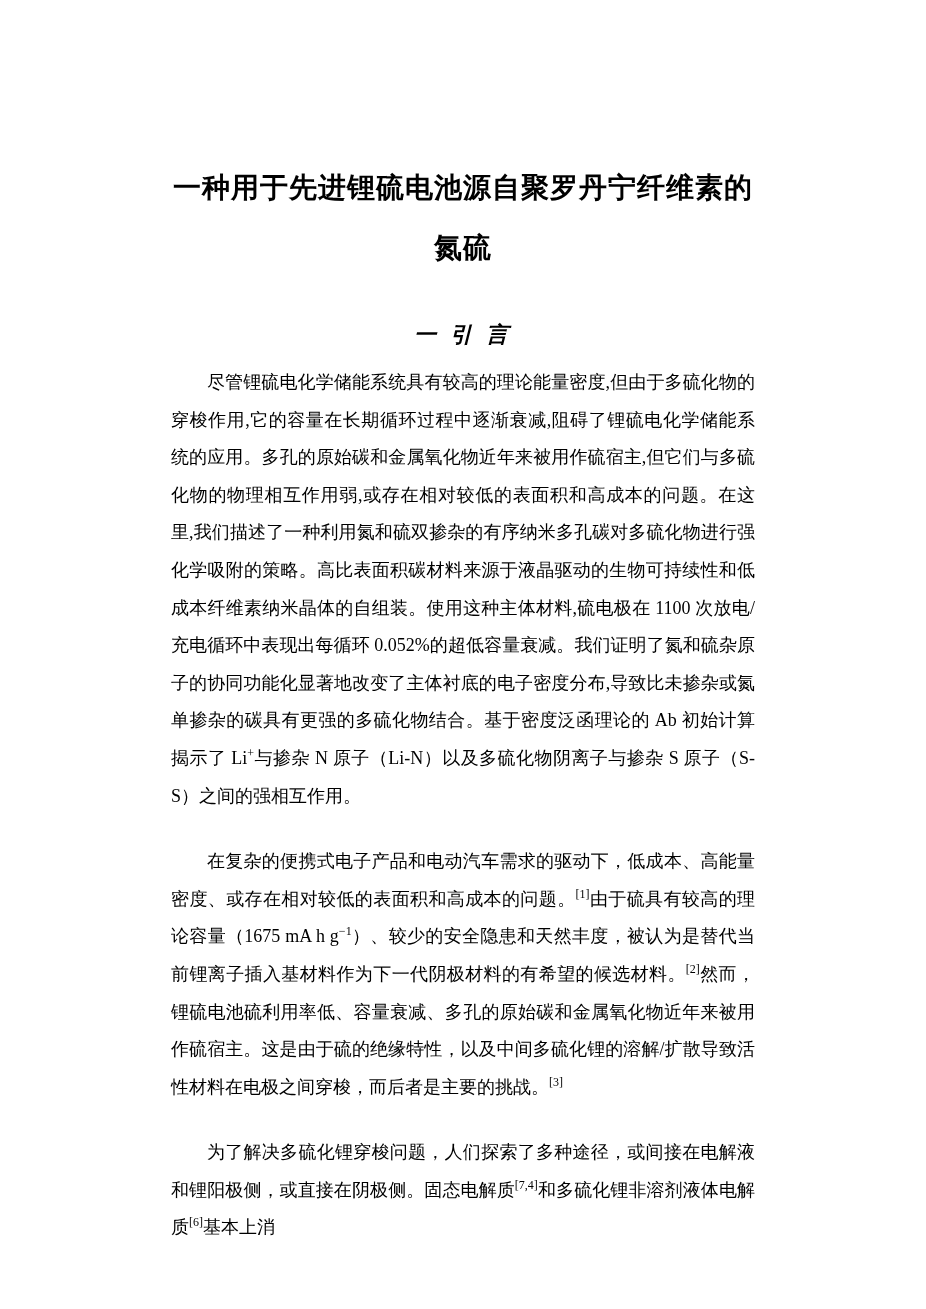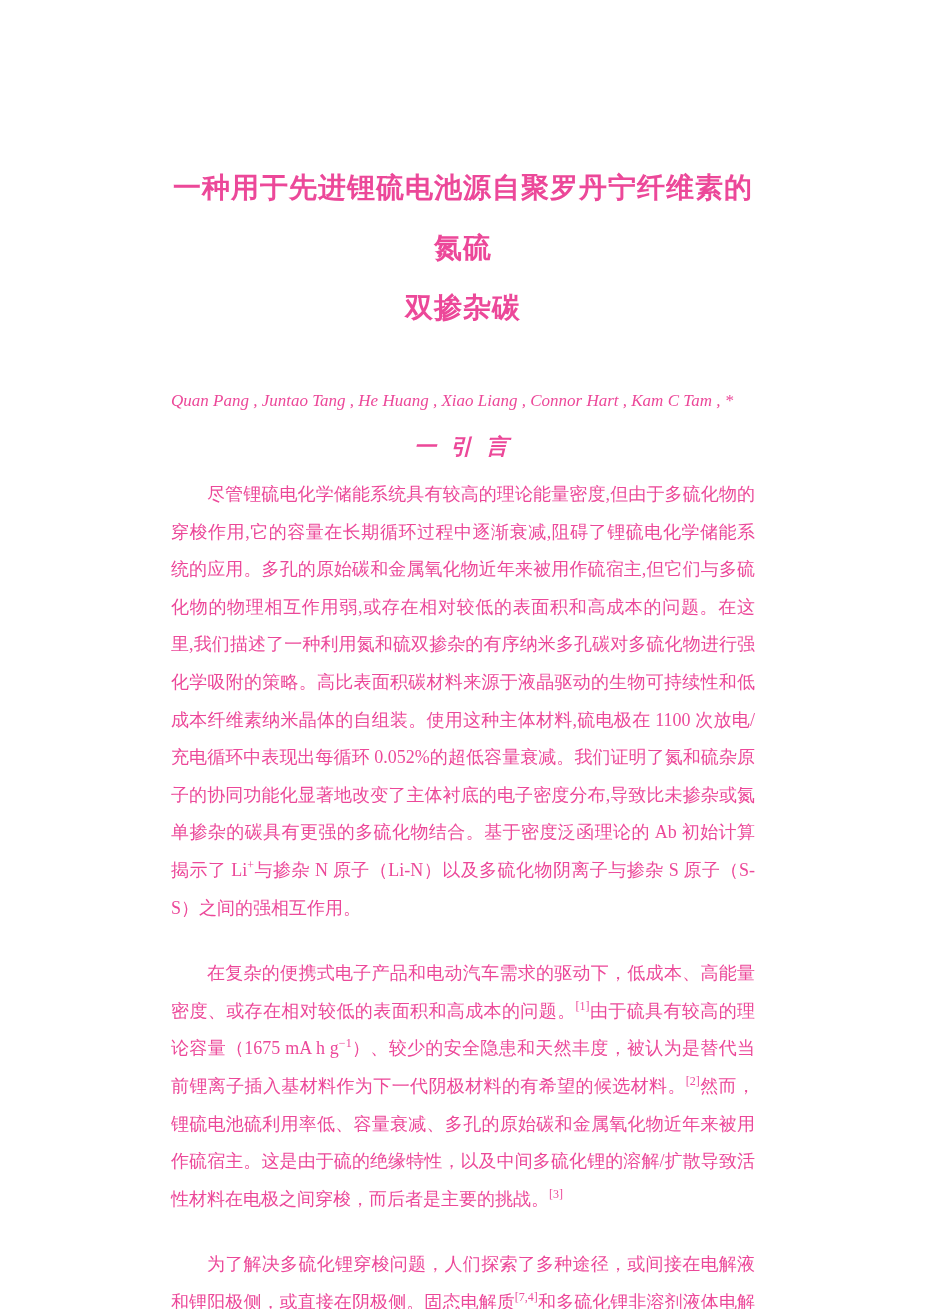--- a/index.html
+++ b/index.html
@@ -9,21 +9,21 @@
   }
   .page {
     position: relative;
     width: 874px;
     height: 1309px;
     margin: 0 auto;
     background: #ffffff;
     box-sizing: border-box;
     padding: 158px 145px 0 145px;
     overflow: hidden;
-    color: #ec4899;
+    color: #000000;
     font-family: "Liberation Serif", "DejaVu Serif", serif;
   }
   .title {
     margin: 0;
     font-family: "Liberation Sans", "DejaVu Sans", sans-serif;
     font-weight: 700;
     font-size: 28px;
     line-height: 60px;
     text-align: center;
     letter-spacing: 1px;
@@ -64,25 +64,23 @@
     vertical-align: super;
   }
 </style>
 </head>
 <body>
 
 <div class="page">
 
   <h1 class="title">
     <span class="title-line">一种用于先进锂硫电池源自聚罗丹宁纤维素的氮硫</span>
-    <span class="title-line">双掺杂碳</span>
   </h1>
 
   <div class="authors">
-    <div>Quan Pang , Juntao Tang , He Huang , Xiao Liang , Connor Hart , Kam C Tam , *</div>
   </div>
 
   <h2 class="section-heading">一 引 言</h2>
 
   <div class="body-text">
     <p class="para"><span>尽管锂硫电化学储能系统具有较高的理论能量密度,但由于多硫化物的穿梭作用,它的容量在长期循环过程中逐渐衰减,阻碍了锂硫电化学储能系统的应用。多孔的原始碳和金属氧化物近年来被用作硫宿主,但它们与多硫化物的物理相互作用弱,或存在相对较低的表面积和高成本的问题。在这里,我们描述了一种利用氮和硫双掺杂的有序纳米多孔碳对多硫化物进行强化学吸附的策略。高比表面积碳材料来源于液晶驱动的生物可持续性和低成本纤维素纳米晶体的自组装。使用这种主体材料,硫电极在 1100 次放电/充电循环中表现出每循环 0.052%的超低容量衰减。我们证明了氮和硫杂原子的协同功能化显著地改变了主体衬底的电子密度分布,导致比未掺杂或氮单掺杂的碳具有更强的多硫化物结合。基于密度泛函理论的 Ab 初始计算揭示了 Li</span><sup>+</sup><span>与掺杂 N 原子（Li-N）以及多硫化物阴离子与掺杂 S 原子（S-S）之间的强相互作用。</span></p>
     <p class="para"><span>在复杂的便携式电子产品和电动汽车需求的驱动下，低成本、高能量密度、或存在相对较低的表面积和高成本的问题。</span><sup>[1]</sup><span>由于硫具有较高的理论容量（1675 mA h g</span><sup>−1</sup><span>）、较少的安全隐患和天然丰度，被认为是替代当前锂离子插入基材料作为下一代阴极材料的有希望的候选材料。</span><sup>[2]</sup><span>然而，锂硫电池硫利用率低、容量衰减、多孔的原始碳和金属氧化物近年来被用作硫宿主。这是由于硫的绝缘特性，以及中间多硫化锂的溶解/扩散导致活性材料在电极之间穿梭，而后者是主要的挑战。</span><sup>[3]</sup></p>
     <p class="para"><span>为了解决多硫化锂穿梭问题，人们探索了多种途径，或间接在电解液和锂阳极侧，或直接在阴极侧。固态电解质</span><sup>[7,4]</sup><span>和多硫化锂非溶剂液体电解质</span><sup>[6]</sup><span>基本上消</span></p>
   </div>
 

